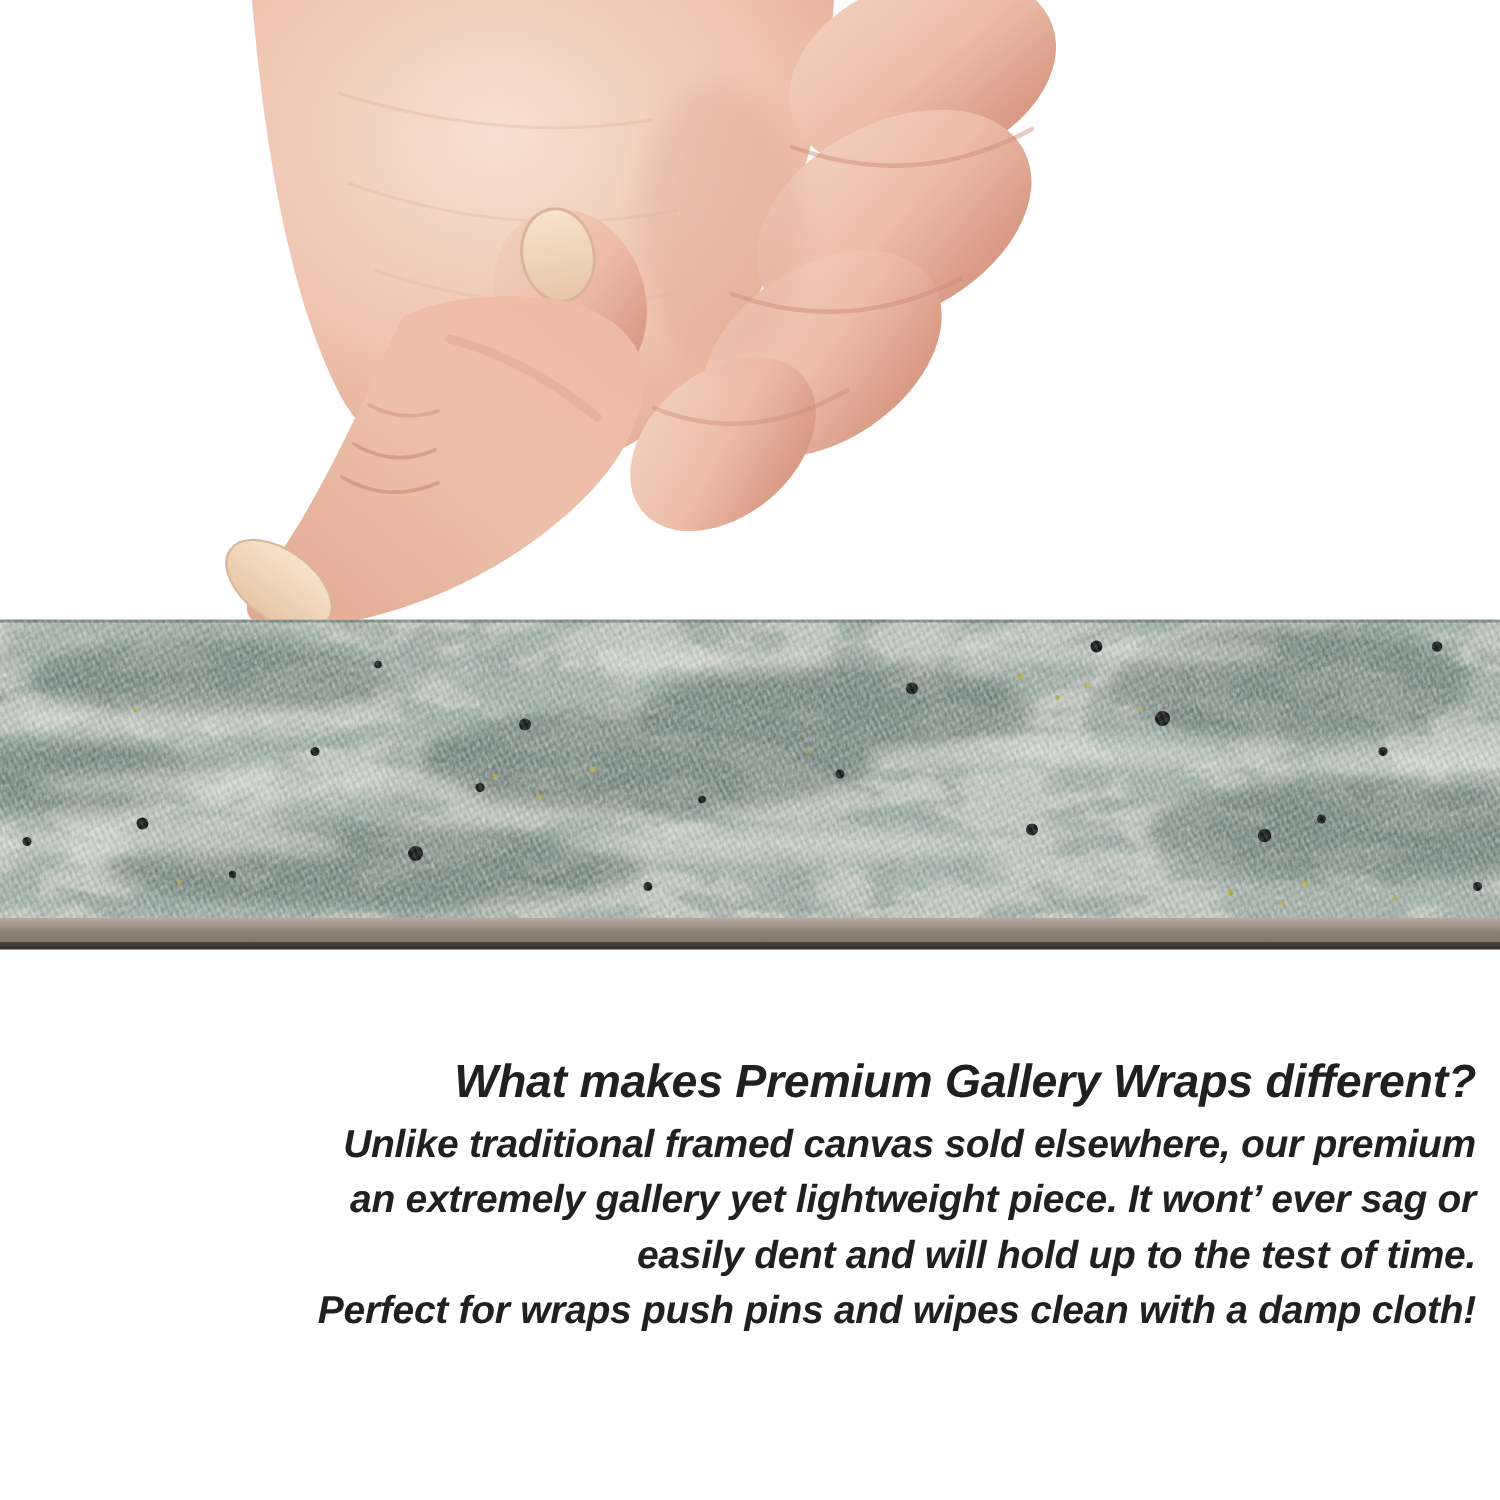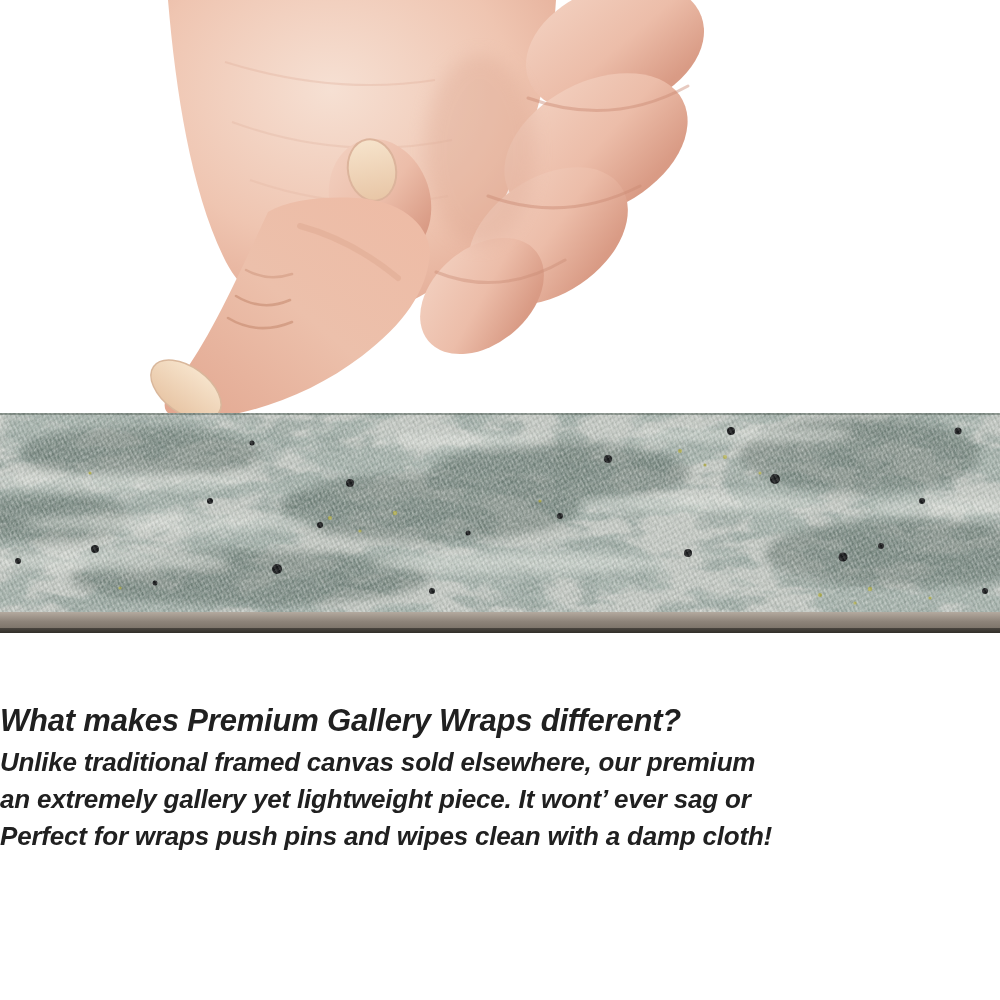--- a/index.html
+++ b/index.html
@@ -11,21 +11,21 @@
   .canvas-strip{position:absolute;left:0;top:413px;width:1000px;height:220px;}
   .canvas-face{position:relative;width:1000px;height:199px;overflow:hidden;background:#c2c7c1;}
   .canvas-face svg{position:absolute;left:0;top:0;}
   .weave-overlay{position:absolute;left:0;top:0;width:1000px;height:199px;pointer-events:none;
     background:
       repeating-linear-gradient(63deg, rgba(255,255,255,0.10) 0px, rgba(255,255,255,0.10) 1.5px, rgba(55,66,60,0.07) 2.5px, rgba(0,0,0,0) 4px),
       repeating-linear-gradient(-28deg, rgba(255,255,255,0.06) 0px, rgba(255,255,255,0.06) 2px, rgba(40,50,45,0.05) 3px, rgba(0,0,0,0) 5px);}
   .canvas-side{width:1000px;height:16px;background:linear-gradient(#b4aa9f,#8d8379 60%,#7e756b);}
   .canvas-rim{width:1000px;height:5px;background:linear-gradient(#4a453f,#312e29);}
   
-  .caption{position:absolute;left:0;top:701px;width:984px;text-align:left;
+  .caption{position:absolute;left:0;top:701px;width:984px;text-align:right;
            font-style:italic;color:#202020;}
   .caption-heading{margin:0 0 3px 0;font-size:31px;line-height:40px;font-weight:700;letter-spacing:-0.2px;}
   .caption-line{margin:0;font-size:26px;line-height:37px;font-weight:700;letter-spacing:-0.2px;}
 </style>
 </head>
 <body>
 
 <div class="scene">
 
   <svg class="hand-photo" viewBox="0 0 1000 433" width="1000" height="433" aria-hidden="true">
@@ -194,16 +194,17 @@
       <div class="weave-overlay"></div>
     </div>
     <div class="canvas-side"></div>
     <div class="canvas-rim"></div>
   </div>
 
   <div class="caption">
     <h2 class="caption-heading">What makes Premium Gallery Wraps different?</h2>
     <p class="caption-line">Unlike traditional framed canvas sold elsewhere, our premium</p>
     <p class="caption-line">an extremely gallery yet lightweight piece. It wont’ ever sag or</p>
+    <p class="caption-line">easily dent and will hold up to the test of time.</p>
     <p class="caption-line">Perfect for wraps push pins and wipes clean with a damp cloth!</p>
   </div>
 
 </div>
 
 </body></html>

